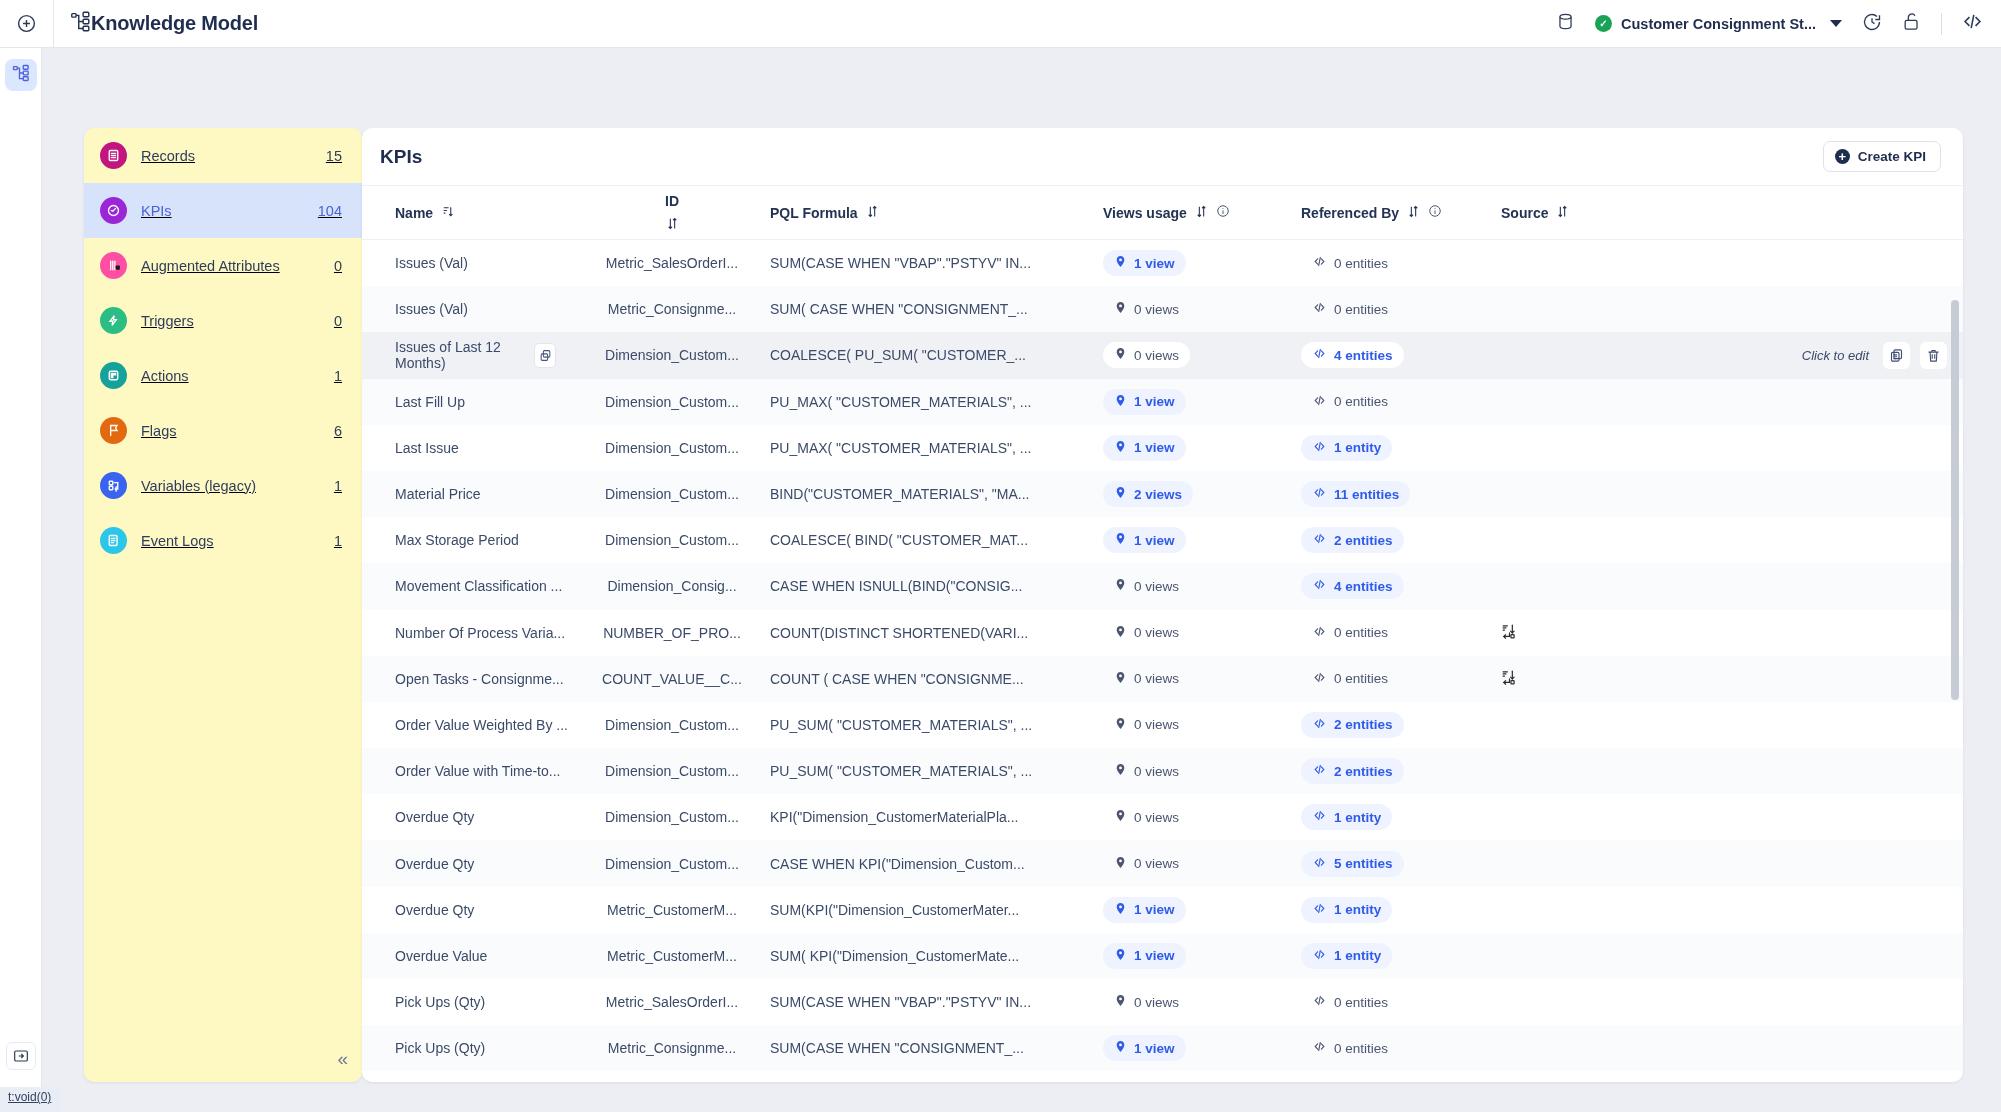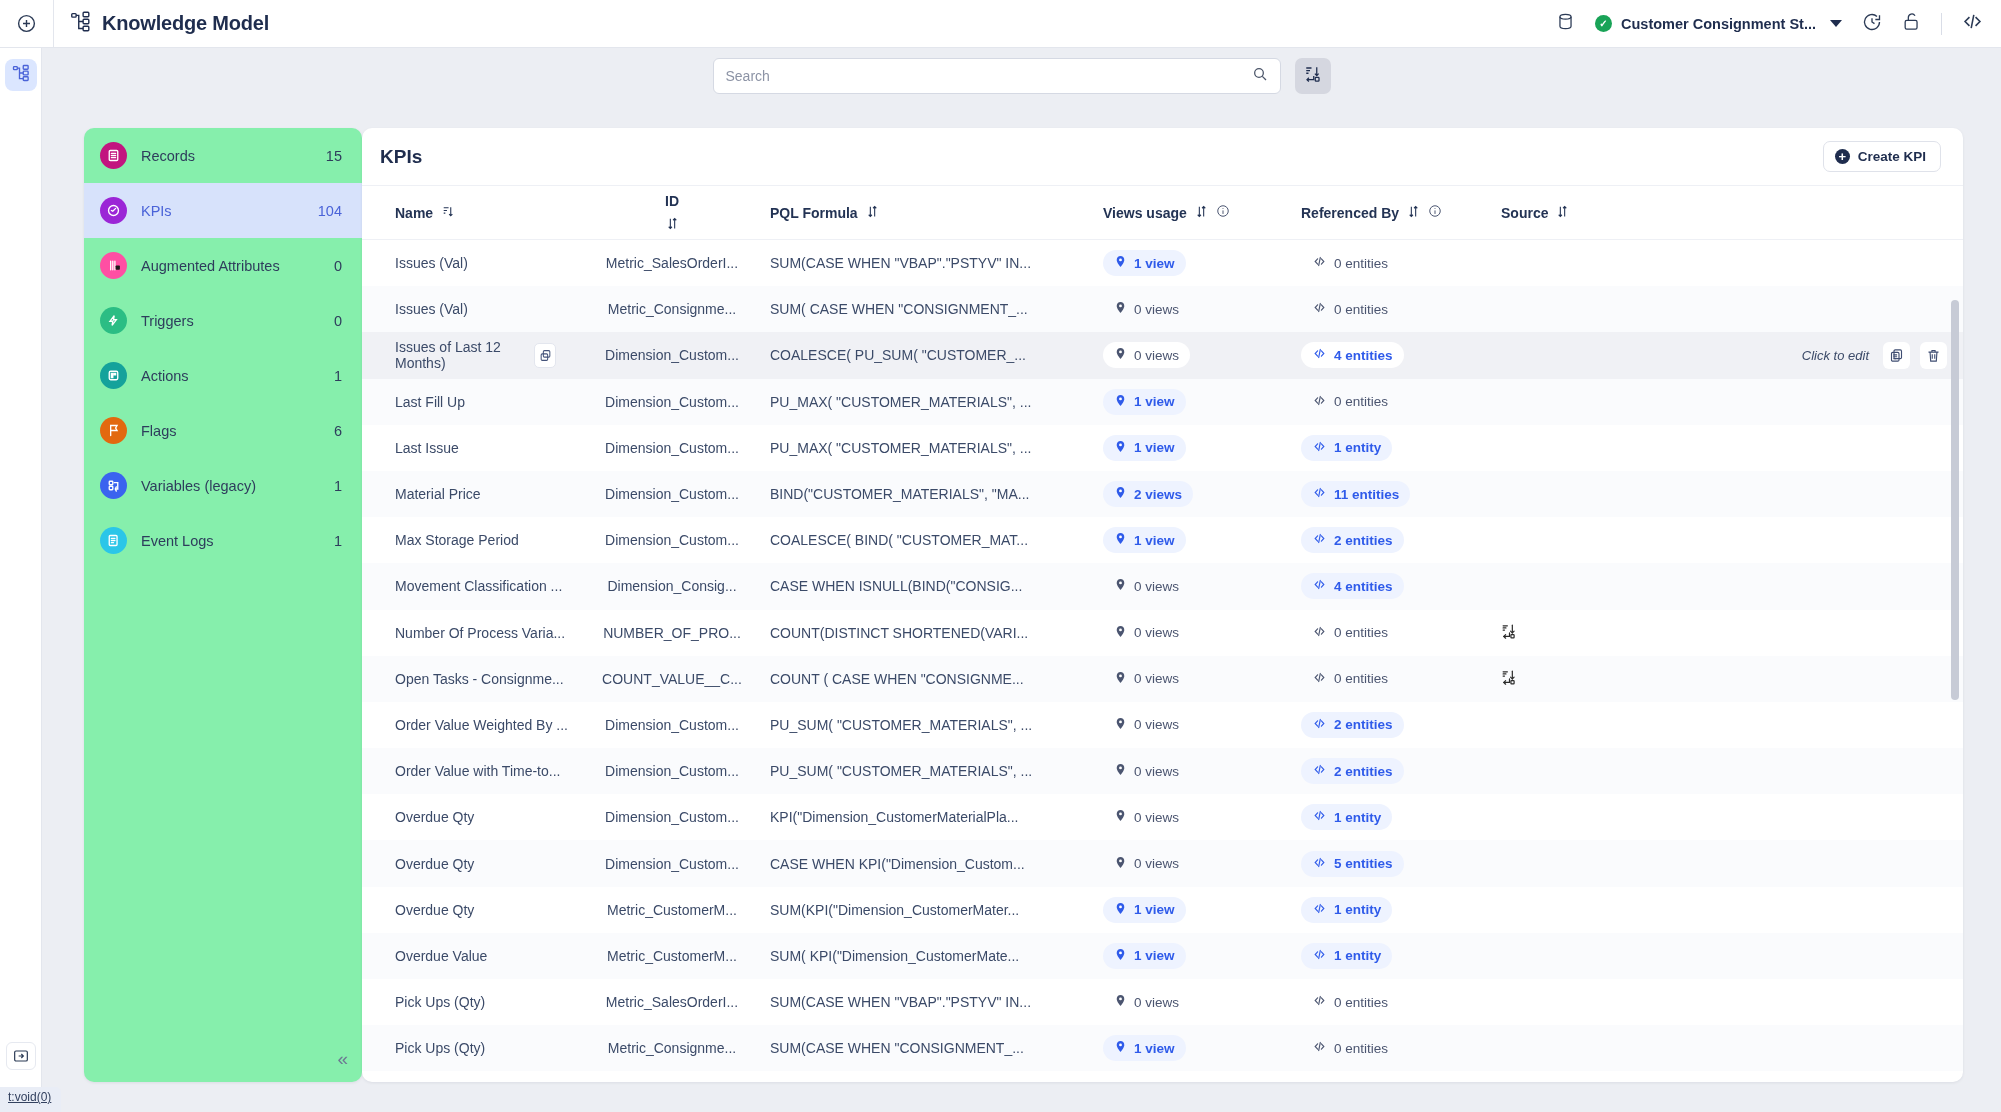--- a/index.html
+++ b/index.html
@@ -22,21 +22,21 @@
     display: flex; align-items: center;
     border-bottom: 1px solid #e3e6ed;
   }
   .topbar-left-btn {
     width: 54px; height: 47px;
     display: flex; align-items: center; justify-content: center;
     border-right: 1px solid #e3e6ed;
     color: #2b3a55;
   }
   .topbar-title-wrap {
-    display: flex; align-items: center; gap: 11px; padding-left: 16px;
+    display: flex; align-items: center; padding-left: 16px;
   }
   .topbar-title {
     font-size: 20px; font-weight: bold; color: #1f2d4e; letter-spacing: -0.2px;
   }
   .topbar-right {
     margin-left: auto; display: flex; align-items: center; gap: 20px;
     padding-right: 18px; color: #2b3a55;
   }
   .ws-chip {
     display: flex; align-items: center; gap: 9px;
@@ -90,23 +90,24 @@
   .filterbtn {
     width: 36px; height: 36px; border-radius: 7px; background: #d5d7e0;
     display: flex; align-items: center; justify-content: center;
     color: #1f2d4e;
   }
 
   
   .navcard {
     position: absolute; left: 84px; top: 128px;
     width: 278px; height: 954px;
-    background: #86efac; border-radius: 10px;
+    background: #fef9c3; border-radius: 10px;
     box-shadow: 0 1px 3px rgba(24,34,63,0.08);
     overflow: hidden;
+    text-decoration: underline;
   }
   .navitem {
     height: 55px; display: flex; align-items: center;
     padding: 0 20px 0 16px; gap: 14px; cursor: default;
   }
   .navitem.active { background: #d7e2fb; }
   .navitem .ico {
     width: 27px; height: 27px; border-radius: 50%;
     display: flex; align-items: center; justify-content: center;
     flex: 0 0 27px; color: #fff;
@@ -289,43 +290,20 @@
       </span>
     </div>
     <div class="rail-bottom">
       <svg width="16" height="16" viewBox="0 0 24 24" fill="none" stroke="#2b3a55" stroke-width="1.8">
         <rect x="2.5" y="4.5" width="19" height="15" rx="2"></rect>
           <path d="M8.5 12h7M12.5 9l3 3-3 3"></path>
       </svg>
     </div>
   </div>
 
-  <div class="searchrow">
-    <div class="searchbox">
-      <input type="text" placeholder="Search" style="">
-      <span>
-        <svg width="16" height="16" viewBox="0 0 24 24" fill="none" stroke="#4a5468" stroke-width="1.9">
-          <circle cx="10.5" cy="10.5" r="6.5"></circle>
-            <path d="M15.5 15.5 21 21"></path>
-        </svg>
-      </span>
-    </div>
-    <div class="filterbtn">
-      <span>
-        <svg width="18" height="18" viewBox="0 0 24 24" fill="none" stroke="#1f2d4e" stroke-width="1.7">
-          <path d="M3 4h7M3 7.5h5M3 11h3"></path>
-          <path d="M4 19.5h9v-5"></path>
-            <path d="M6.5 17 4 19.5 6.5 22"></path>
-          <path d="M17 3v11"></path>
-            <path d="M14.5 11.5 17 14l2.5-2.5"></path>
-          <rect x="15" y="16.5" width="5" height="5" rx="1"></rect>
-        </svg>
-      </span>
-    </div>
-  </div>
 
   <div class="navcard">
     <div id="navlist">
         <div class="navitem">
           <span class="ico" style="background:#c2157f">
             <svg width="17" height="17" viewBox="0 0 24 24">
               <rect x="6" y="5" width="12" height="14" rx="1.5" fill="none" stroke="#fff" stroke-width="1.9" stroke-linecap="round"></rect>
               <path d="M9 9h6M9 12h6M9 15h6" fill="none" stroke="#fff" stroke-width="1.9" stroke-linecap="round"></path>
             </svg>
           </span>

